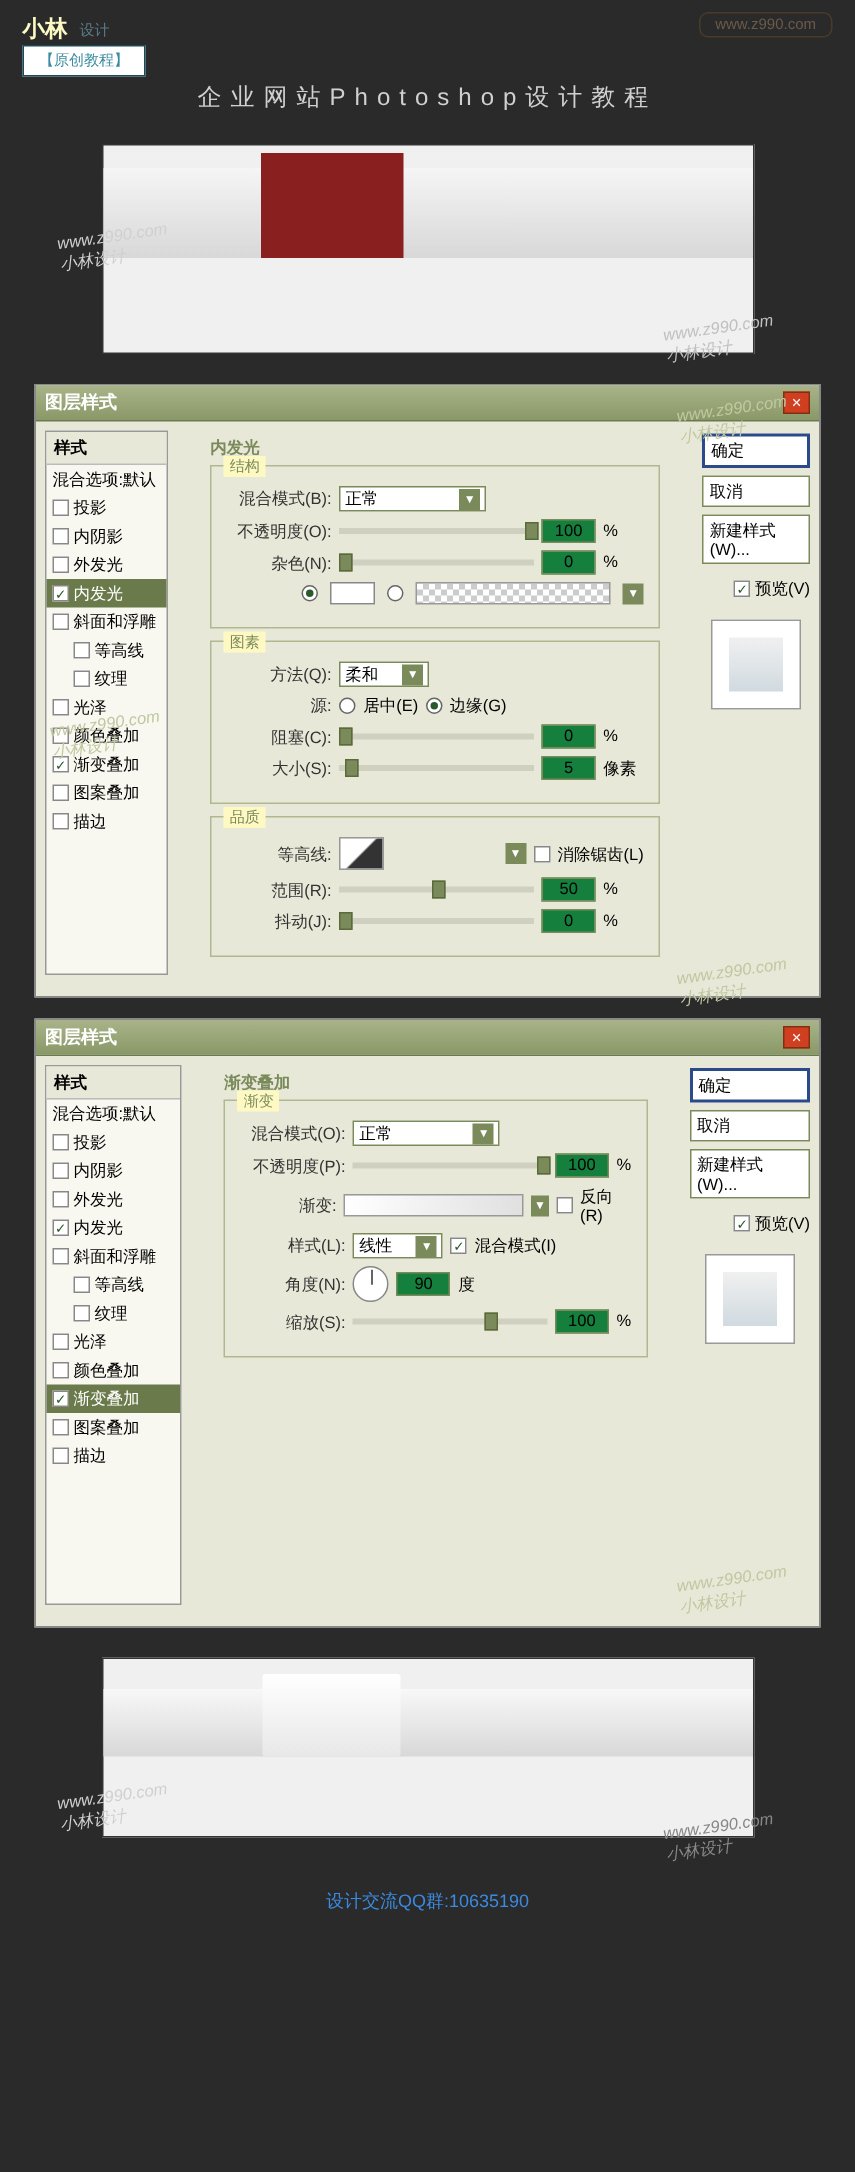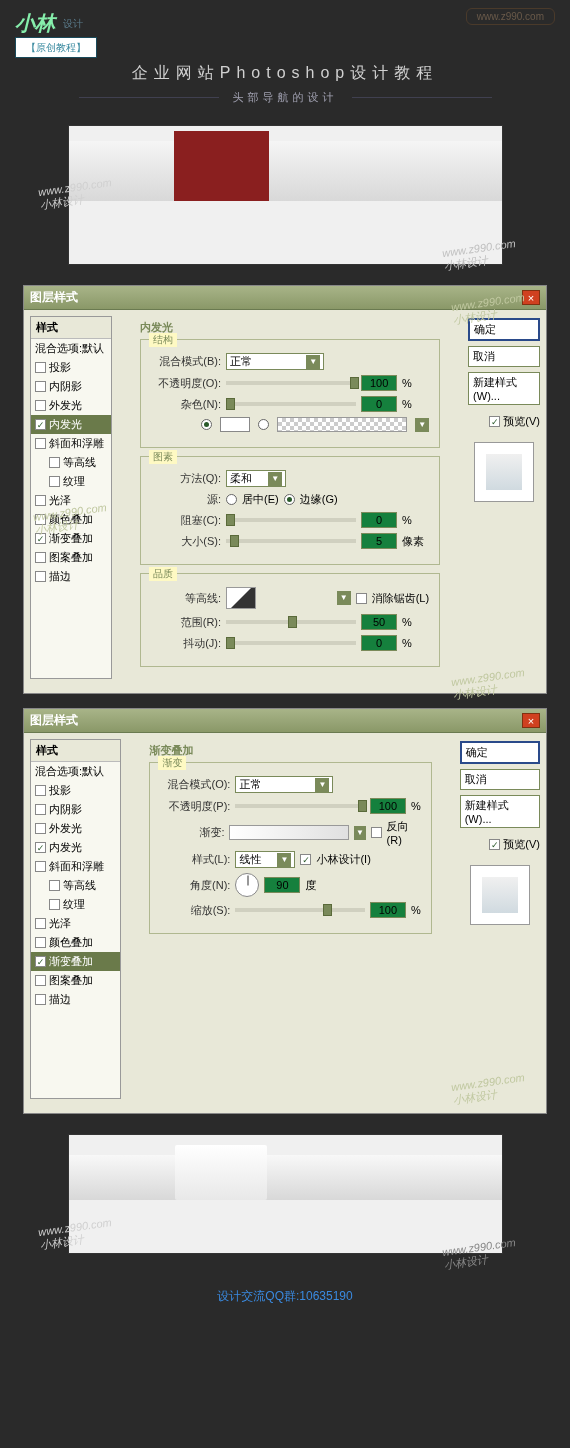--- a/index.html
+++ b/index.html
@@ -1,18 +1,18 @@
 <!DOCTYPE html>
 <html><head>
 <meta charset="utf-8">
 <style>
 *{margin:0;padding:0;box-sizing:border-box;font-family:"SimSun","Microsoft YaHei",sans-serif;font-size:11px}
 body{background:#2a2a2a;width:570px}
 .header{padding:10px 15px;display:flex;align-items:center;gap:8px}
-.logo{color:#86efac;font-size:20px;font-weight:bold;font-style:italic}
+.logo{color:#fef9c3;font-size:15px;font-weight:bold;}
 .logo-sub{color:#5a7a8a;font-size:10px}
 .badge{border:1px solid #1a4a5a;color:#3a8aa0;padding:4px 10px;font-size:10px;background:#ffffff}
 .url-badge{position:absolute;top:8px;right:15px;border:1px solid #4a3a2a;color:#6a5a4a;padding:2px 10px;border-radius:6px;font-size:10px}
 .title-section{text-align:center;margin:8px 0 4px}
 .main-title{color:#d0d0d0;font-size:16px;letter-spacing:6px}
 .sub-title{color:#a0a0b0;font-size:11px;letter-spacing:4px;margin-top:6px;display:flex;align-items:center;justify-content:center;gap:14px}
 .sub-title::before,.sub-title::after{content:"";height:1px;width:140px;background:#404050}
 .preview-box{margin:20px auto;width:435px;height:140px;background:#f0f0f0;border:1px solid #333;position:relative}
 .preview-bar{position:absolute;top:15px;left:0;right:0;height:60px;background:linear-gradient(#f5f5f5,#d8d8d8)}
 .preview-red{position:absolute;top:5px;left:105px;width:95px;height:70px;background:#8a1f1f}
@@ -66,23 +66,20 @@
   <span class="logo">小林</span>
   <span class="logo-sub">设计</span>
   <span class="url-badge">www.z990.com</span>
 </div>
 <div style="padding-left:15px;margin-top:-6px">
   <span class="badge">【原创教程】</span>
 </div>
 
 <div class="title-section">
   <div class="main-title">企业网站Photoshop设计教程</div>
-  <div class="sub-title">
-      <span>头部导航的设计</span>
-    </div>
 </div>
 
 <div class="preview-box">
   <div class="preview-bar"></div>
   <div class="preview-red"></div>
   <div class="wm" style="top:55px;left:-30px"><span>www.z990.com</span><br><span>小林设计</span></div>
   <div class="wm" style="bottom:-5px;right:-15px;color:#c0c0c0"><span>www.z990.com</span><br><span>小林设计</span></div>
 </div>
 
 <div class="dialog">
@@ -345,21 +342,21 @@
           <span class="cb"></span>
           <span>反向(R)</span>
         </div>
         <div class="form-row">
           <span class="form-label">样式(L):</span>
           <div class="dropdown" style="min-width:60px">
               <span>线性</span>
               <span class="dd-arrow">▼</span>
             </div>
           <span class="cb checked"></span>
-          <span>小林设计(I)</span>
+          <span>混合模式(I)</span>
         </div>
         <div class="form-row">
           <span class="form-label">角度(N):</span>
           <span class="angle-dial"></span>
           <input class="num-input" value="90" style="">
           <span>度</span>
         </div>
         <div class="form-row">
           <span class="form-label">缩放(S):</span>
           <div class="slider">

